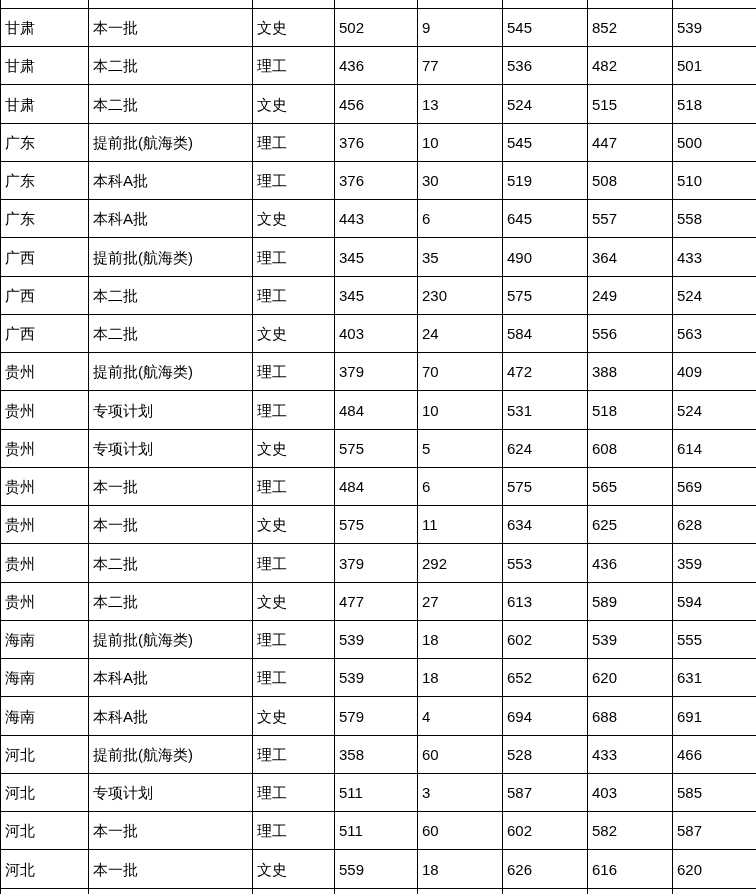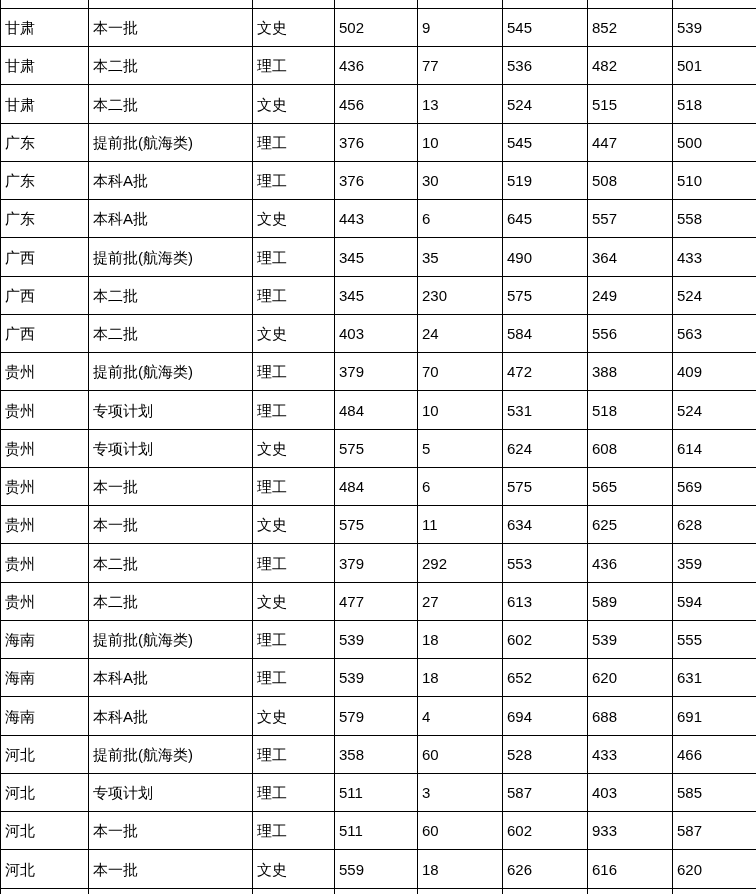--- a/index.html
+++ b/index.html
@@ -274,21 +274,21 @@
           <td>403</td>
           <td>585</td>
         </tr>
         <tr>
           <td>河北</td>
           <td>本一批</td>
           <td>理工</td>
           <td>511</td>
           <td>60</td>
           <td>602</td>
-          <td>933</td>
+          <td>582</td>
           <td>587</td>
         </tr>
         <tr>
           <td>河北</td>
           <td>本一批</td>
           <td>文史</td>
           <td>559</td>
           <td>18</td>
           <td>626</td>
           <td>616</td>

